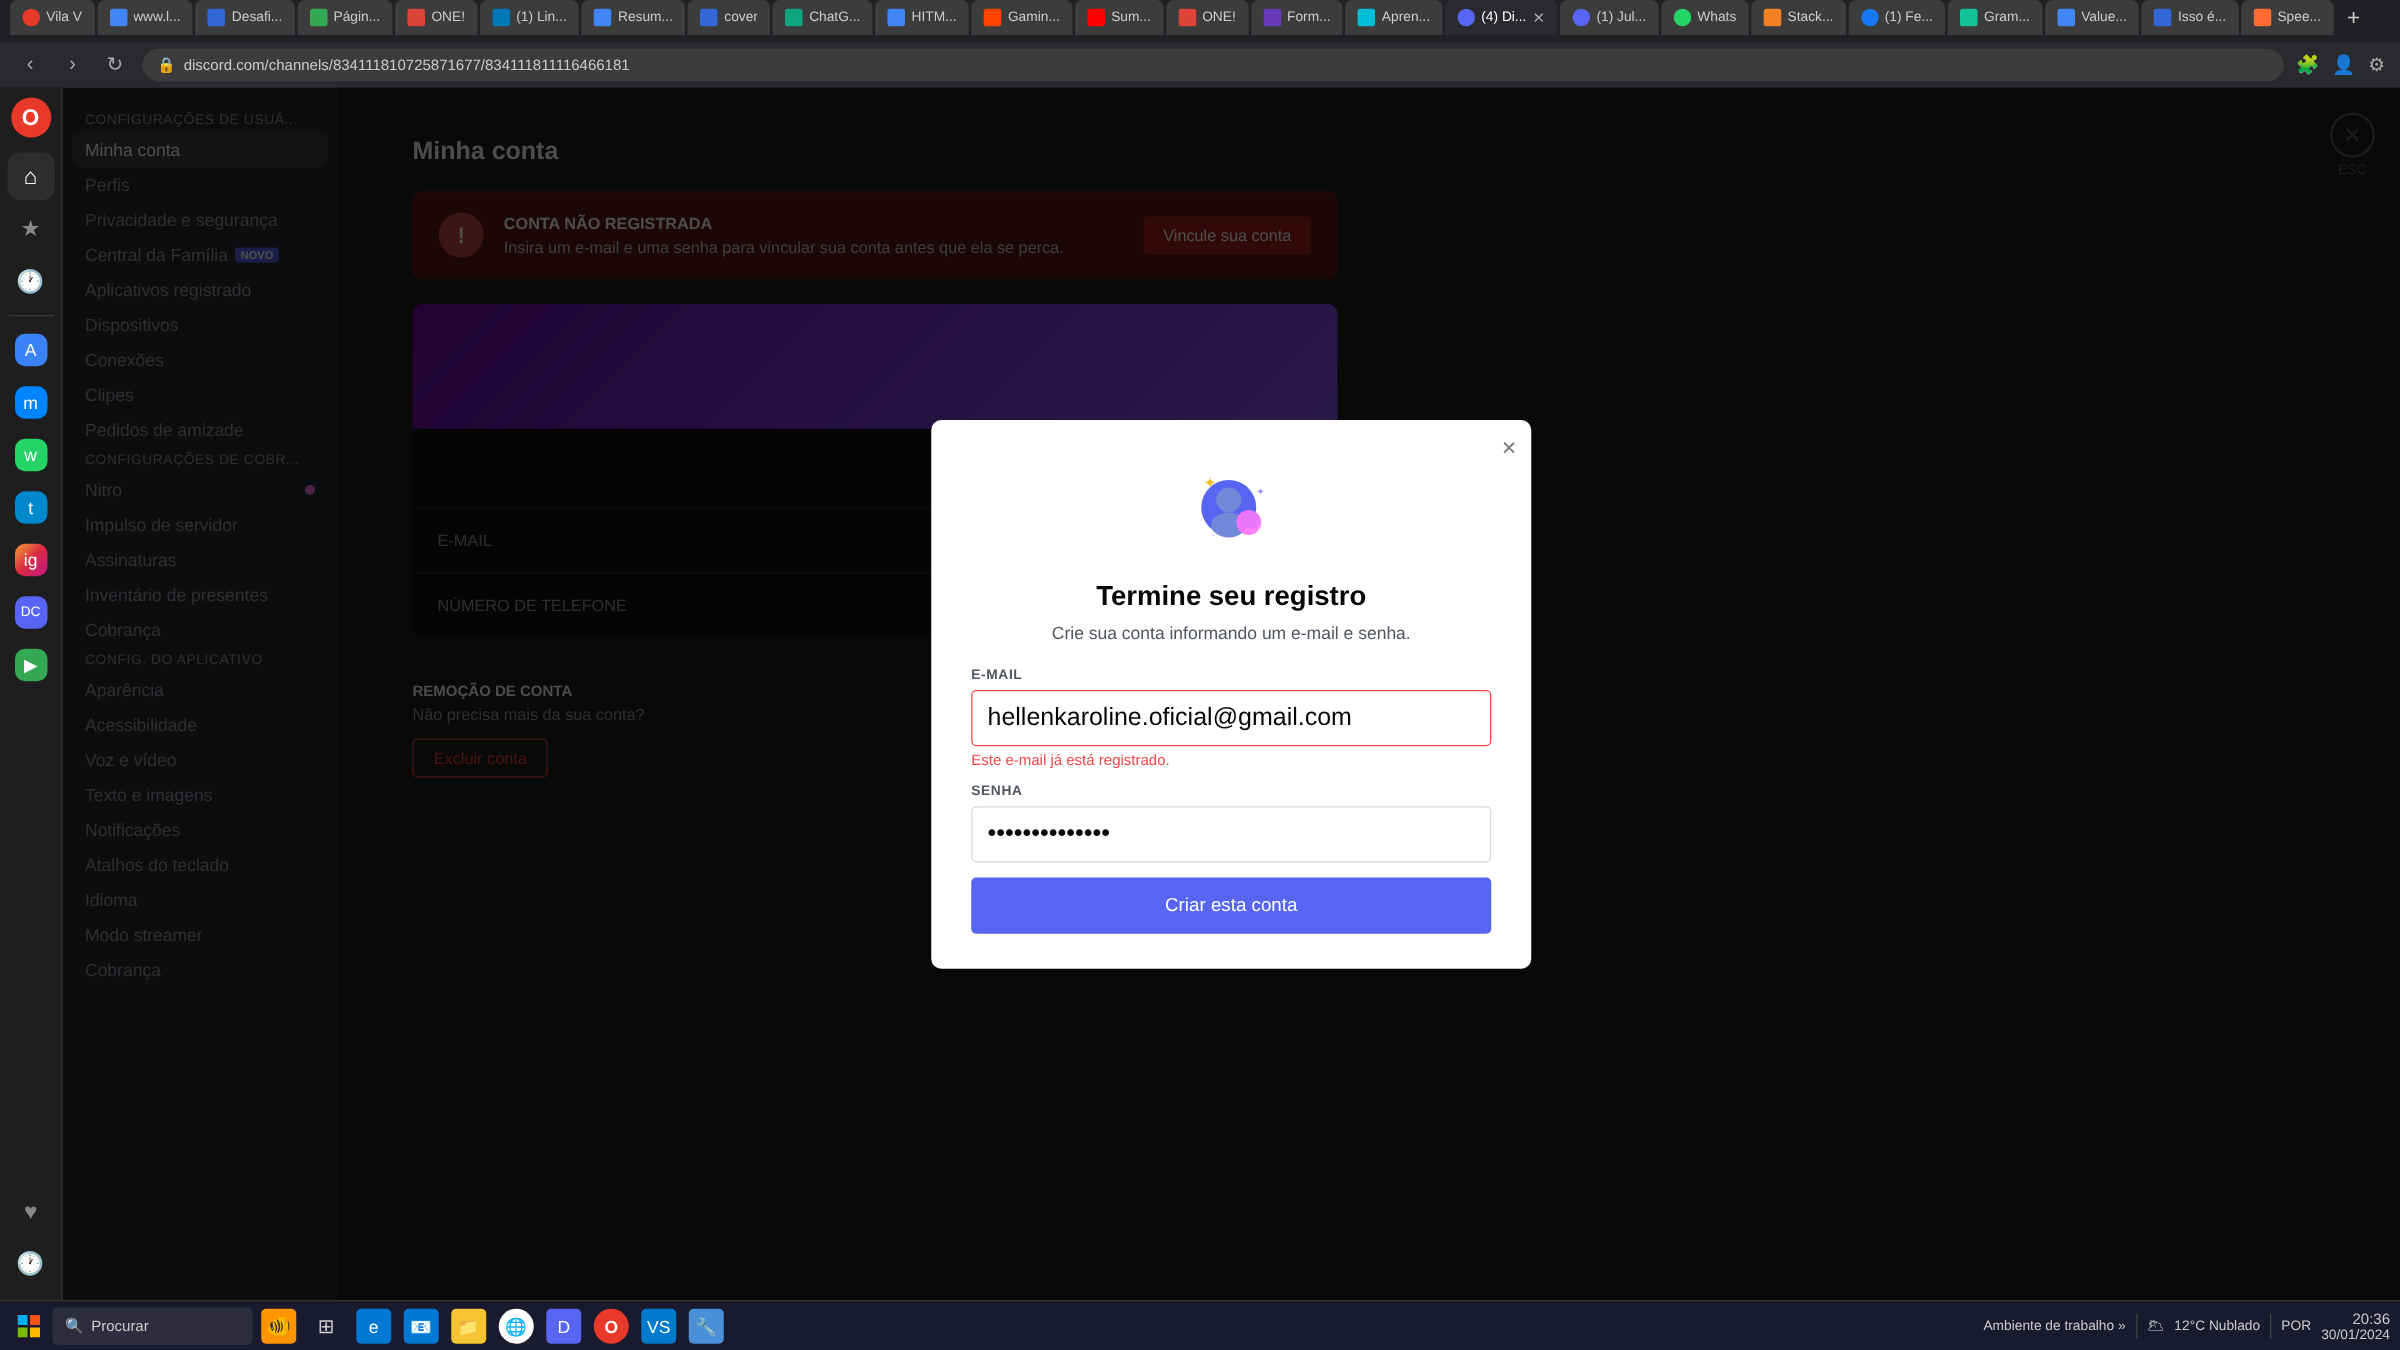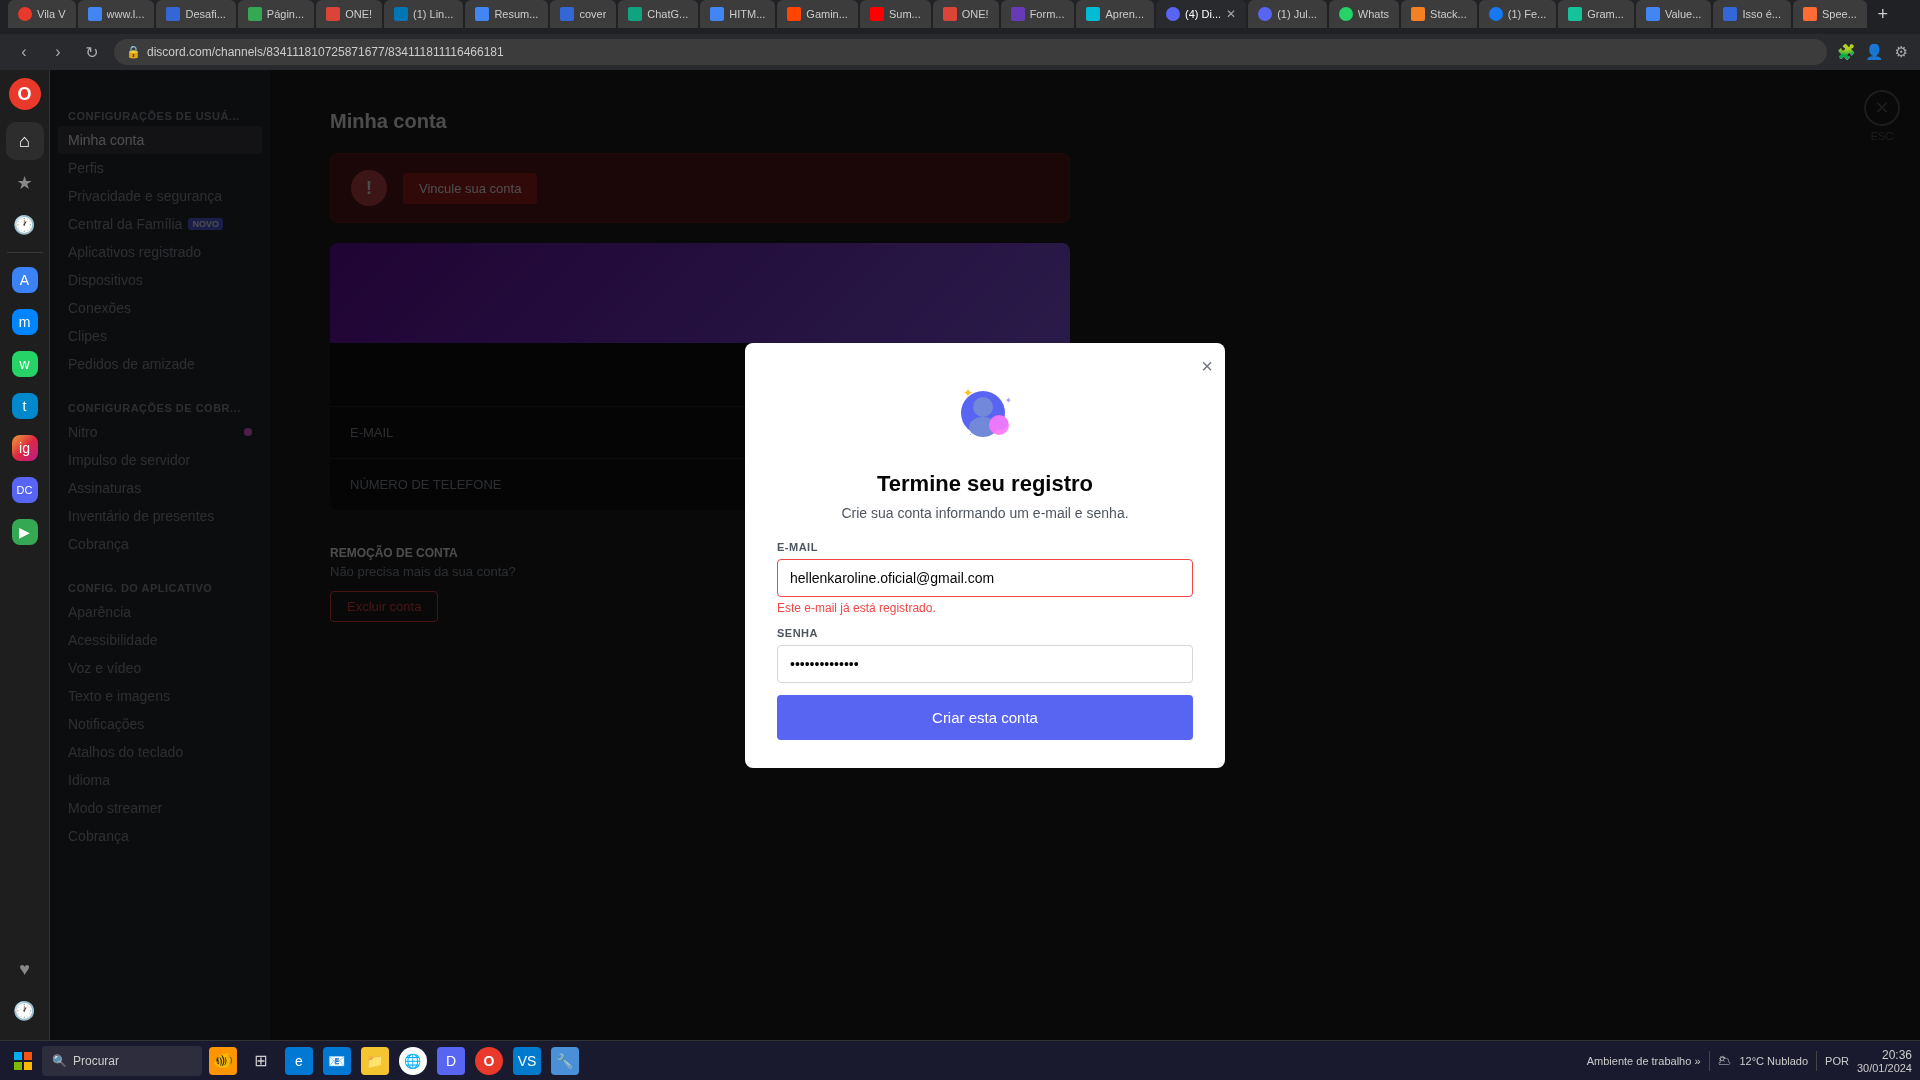--- a/index.html
+++ b/index.html
@@ -174,26 +174,26 @@
 
     .settings-sidebar {
       width: 220px;
       background: #2b2d31;
       padding: 16px 8px;
       overflow-y: auto;
       flex-shrink: 0;
     }
     .settings-section-label {
       font-size: 11px;
-      font-weight: 700;
+      font-weight: 400;
       color: #949ba4;
       padding: 4px 10px 4px 10px;
       text-transform: uppercase;
       letter-spacing: 0.5px;
-      margin-top: 20px;
+      margin-top: 0;
     }
     .settings-menu-item {
       padding: 6px 10px;
       border-radius: 4px;
       color: #949ba4;
       font-size: 14px;
       cursor: pointer;
       display: flex;
       align-items: center;
       gap: 6px;
@@ -452,21 +452,21 @@
       color: #4f5660;
       text-transform: uppercase;
       letter-spacing: 0.5px;
       margin-bottom: 6px;
     }
     .modal-input {
       width: 100%;
       border: 1.5px solid #d4d7dc;
       border-radius: 4px;
       padding: 10px 12px;
-      font-size: 14px;
+      font-size: 20px;
       color: #060607;
       background: #fff;
       margin-bottom: 4px;
       outline: none;
     }
     .modal-input.error {
       border-color: #f04747;
     }
     .modal-error-text {
       font-size: 12px;
@@ -791,20 +791,24 @@
         <div class="settings-menu-item">
           <span>Cobrança</span>
         </div>
       </div>
 
       <div class="settings-content">
         <h2 class="settings-title">Minha conta</h2>
 
         <div class="account-warning-banner">
           <div class="warning-icon">!</div>
+          <div class="warning-text">
+            <div class="warning-title">CONTA NÃO REGISTRADA</div>
+            <div class="warning-desc">Insira um e-mail e uma senha para vincular sua conta antes que ela se perca.</div>
+          </div>
           <button class="vincular-btn">Vincule sua conta</button>
         </div>
 
         <div class="profile-section">
           <div class="profile-banner"></div>
           <div class="profile-info-row">
             <button class="edit-profile-btn">Editar perfil de usuário</button>
           </div>
 
 

